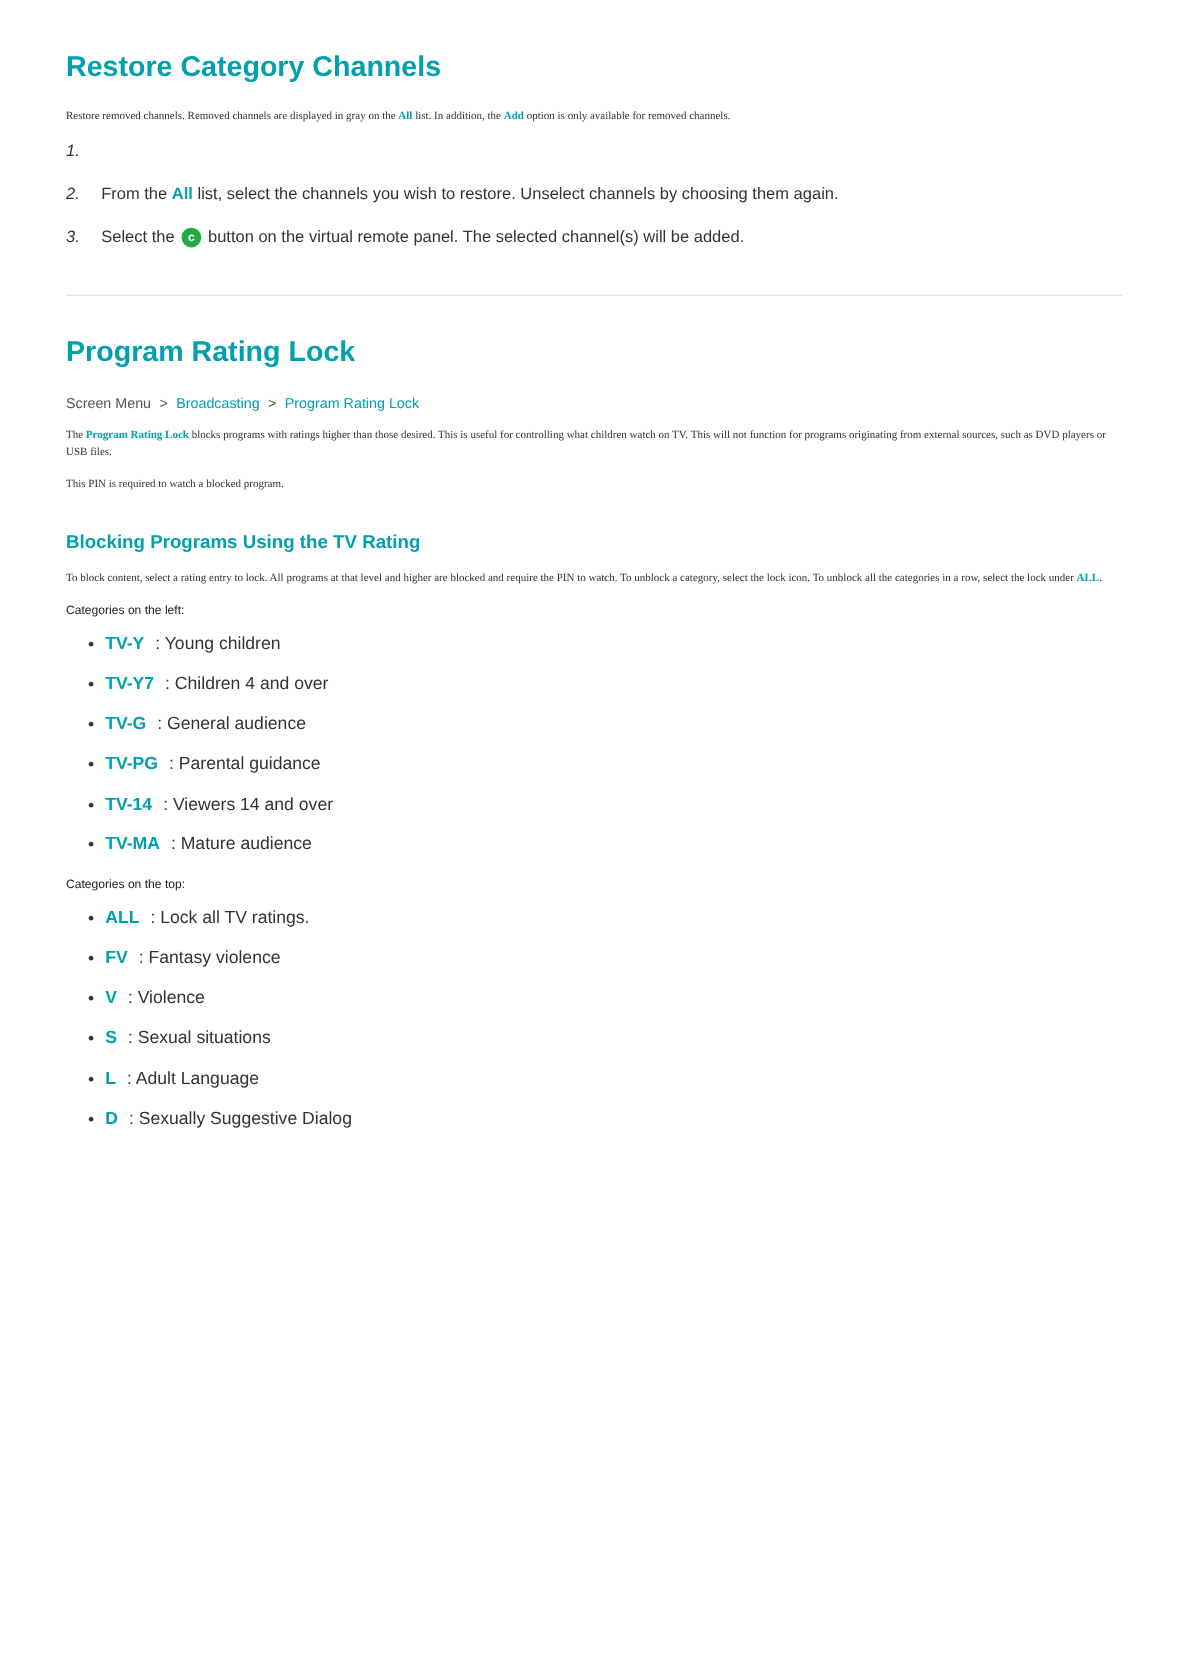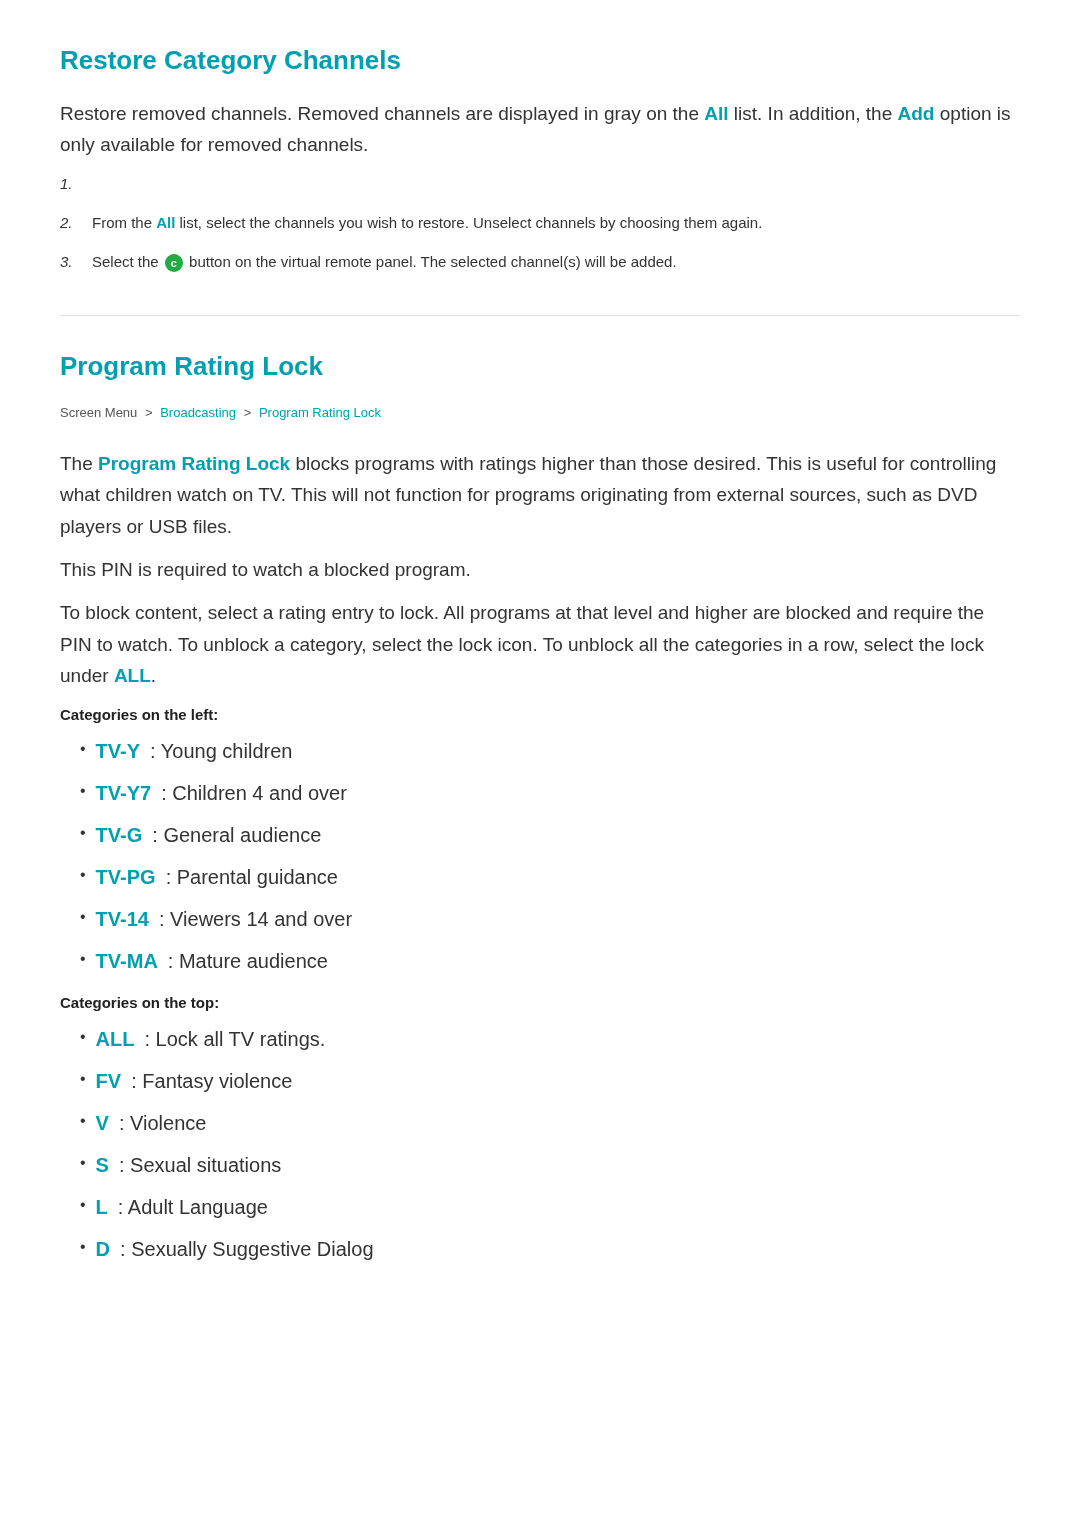--- a/index.html
+++ b/index.html
@@ -33,37 +33,38 @@
       font-size: 17px;
       font-weight: bold;
       color: #00a0b0;
       margin-bottom: 12px;
       margin-top: 30px;
     }
 
     .breadcrumb {
       font-size: 13px;
       color: #555;
-      margin-bottom: 24px;
+      margin-bottom: 10px;
     }
 
     .breadcrumb .link {
       color: #00a0b0;
       font-weight: normal;
     }
 
     .breadcrumb .separator {
       margin: 0 4px;
       color: #555;
     }
 
     p {
       margin-bottom: 12px;
-      font-size: 19px;
+      font-size: 10px;
       line-height: 1.65;
+      font-family: Liberation Serif, serif;
     }
 
     .highlight {
       color: #00a0b0;
       font-weight: bold;
     }
 
     ol {
       list-style: none;
       padding-left: 0;
@@ -88,35 +89,35 @@
       list-style: none;
       padding-left: 20px;
       margin-bottom: 14px;
     }
 
     ul li {
       display: flex;
       align-items: flex-start;
       gap: 10px;
       margin-bottom: 10px;
-      font-size: 20px;
+      font-size: 16px;
       line-height: 1.6;
     }
 
     ul li::before {
       content: '•';
       color: #333;
       font-size: 16px;
       flex-shrink: 0;
       margin-top: 1px;
     }
 
     .categories-label {
-      font-weight: bold;
-      font-size: 15px;
+      font-weight: normal;
+      font-size: 11px;
       margin-bottom: 8px;
       color: #222;
     }
 
     .green-button {
       display: inline-block;
       background-color: #22aa44;
       color: #fff;
       border-radius: 50%;
       width: 18px;
@@ -181,20 +182,21 @@
   </div>
 
   <p>
     <span>The </span><span class="highlight">Program Rating Lock</span><span> blocks programs with ratings higher than those desired. This is useful for controlling what children watch on TV. This will not function for programs originating from external sources, such as DVD players or USB files.</span>
   </p>
 
   <p>This PIN is required to watch a blocked program.</p>
 
 
   <div>
+    <h2 class="section-subtitle">Blocking Programs Using the TV Rating</h2>
 
     <p>
       <span>To block content, select a rating entry to lock. All programs at that level and higher are blocked and require the PIN to watch. To unblock a category, select the lock icon. To unblock all the categories in a row, select the lock under </span><span class="highlight">ALL</span><span>.</span>
     </p>
 
     <div class="categories-label">Categories on the left:</div>
     <ul id="categories-left-list">
         <li>
           <span class="highlight">TV-Y</span>
           <span>: Young children</span>

